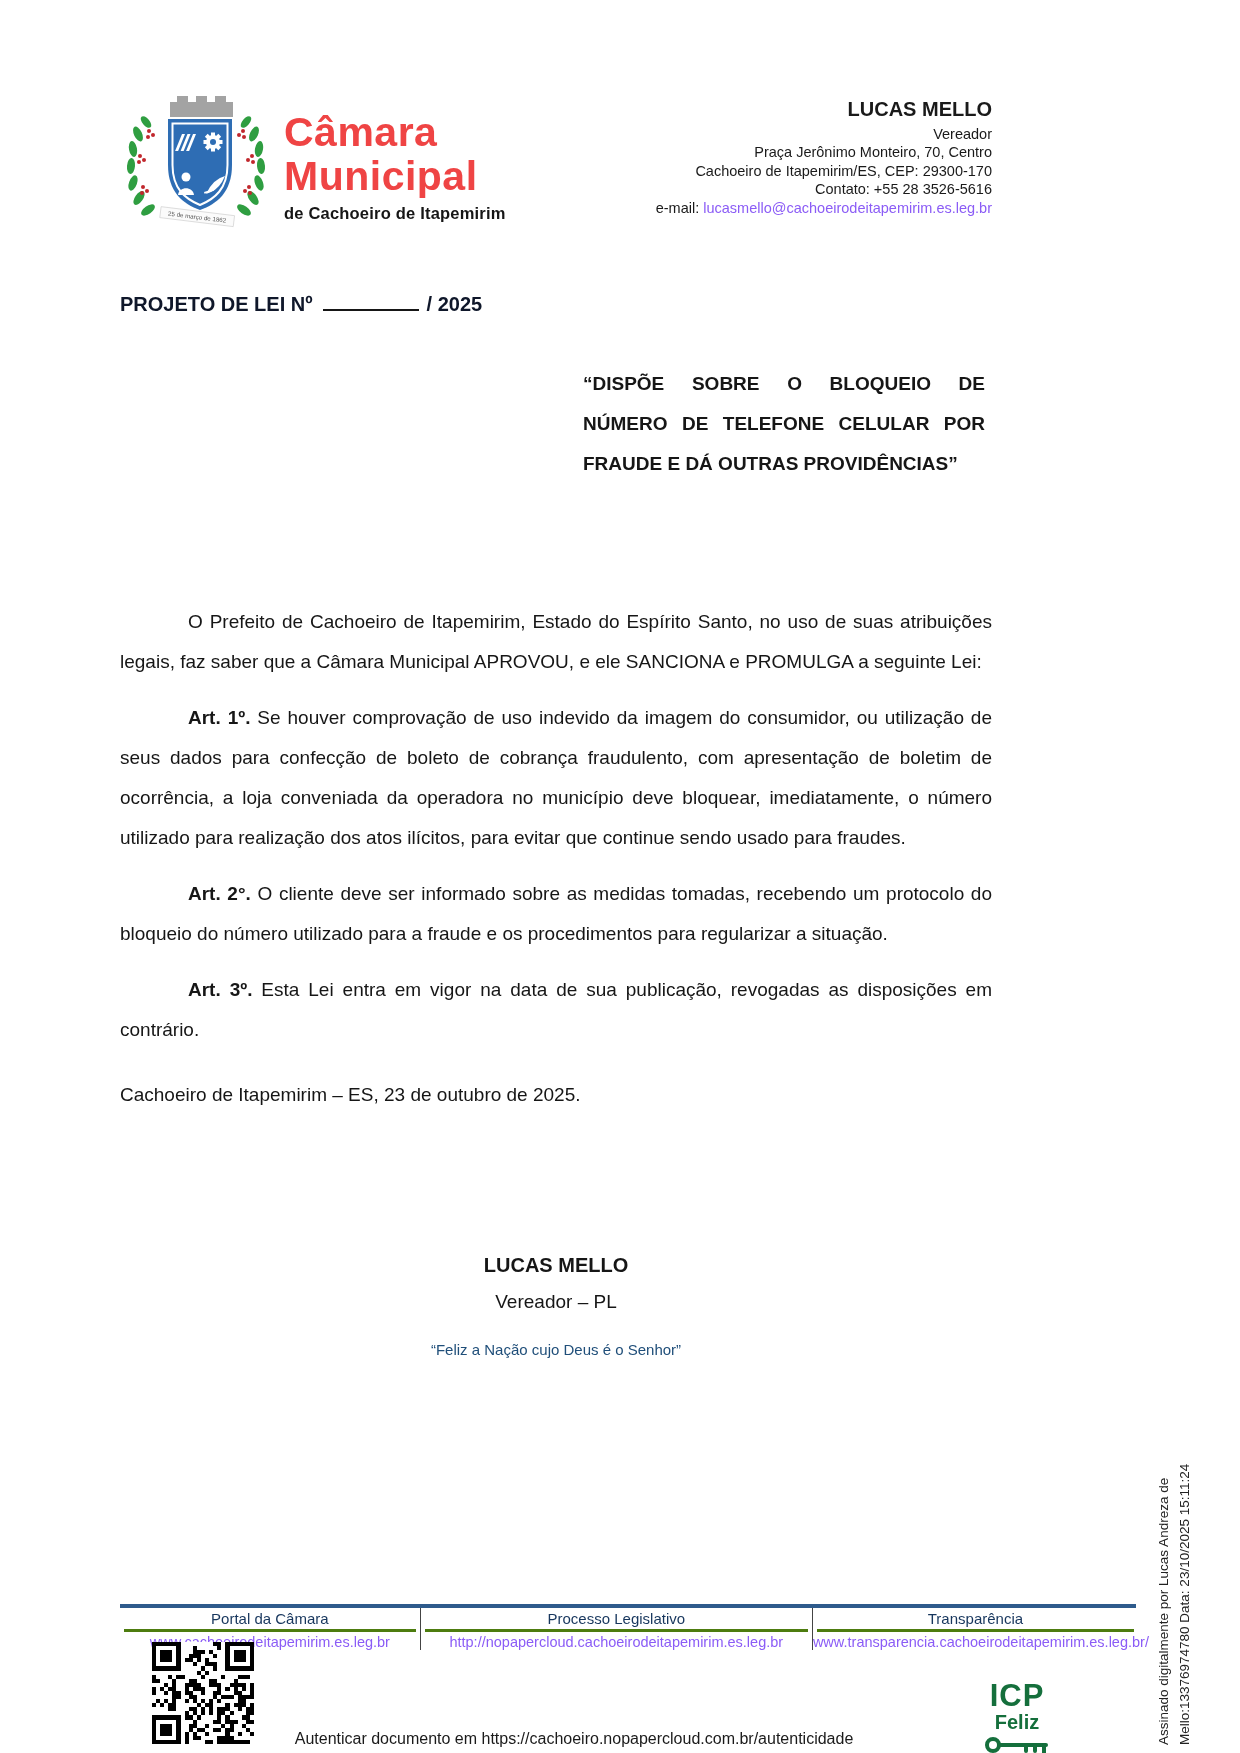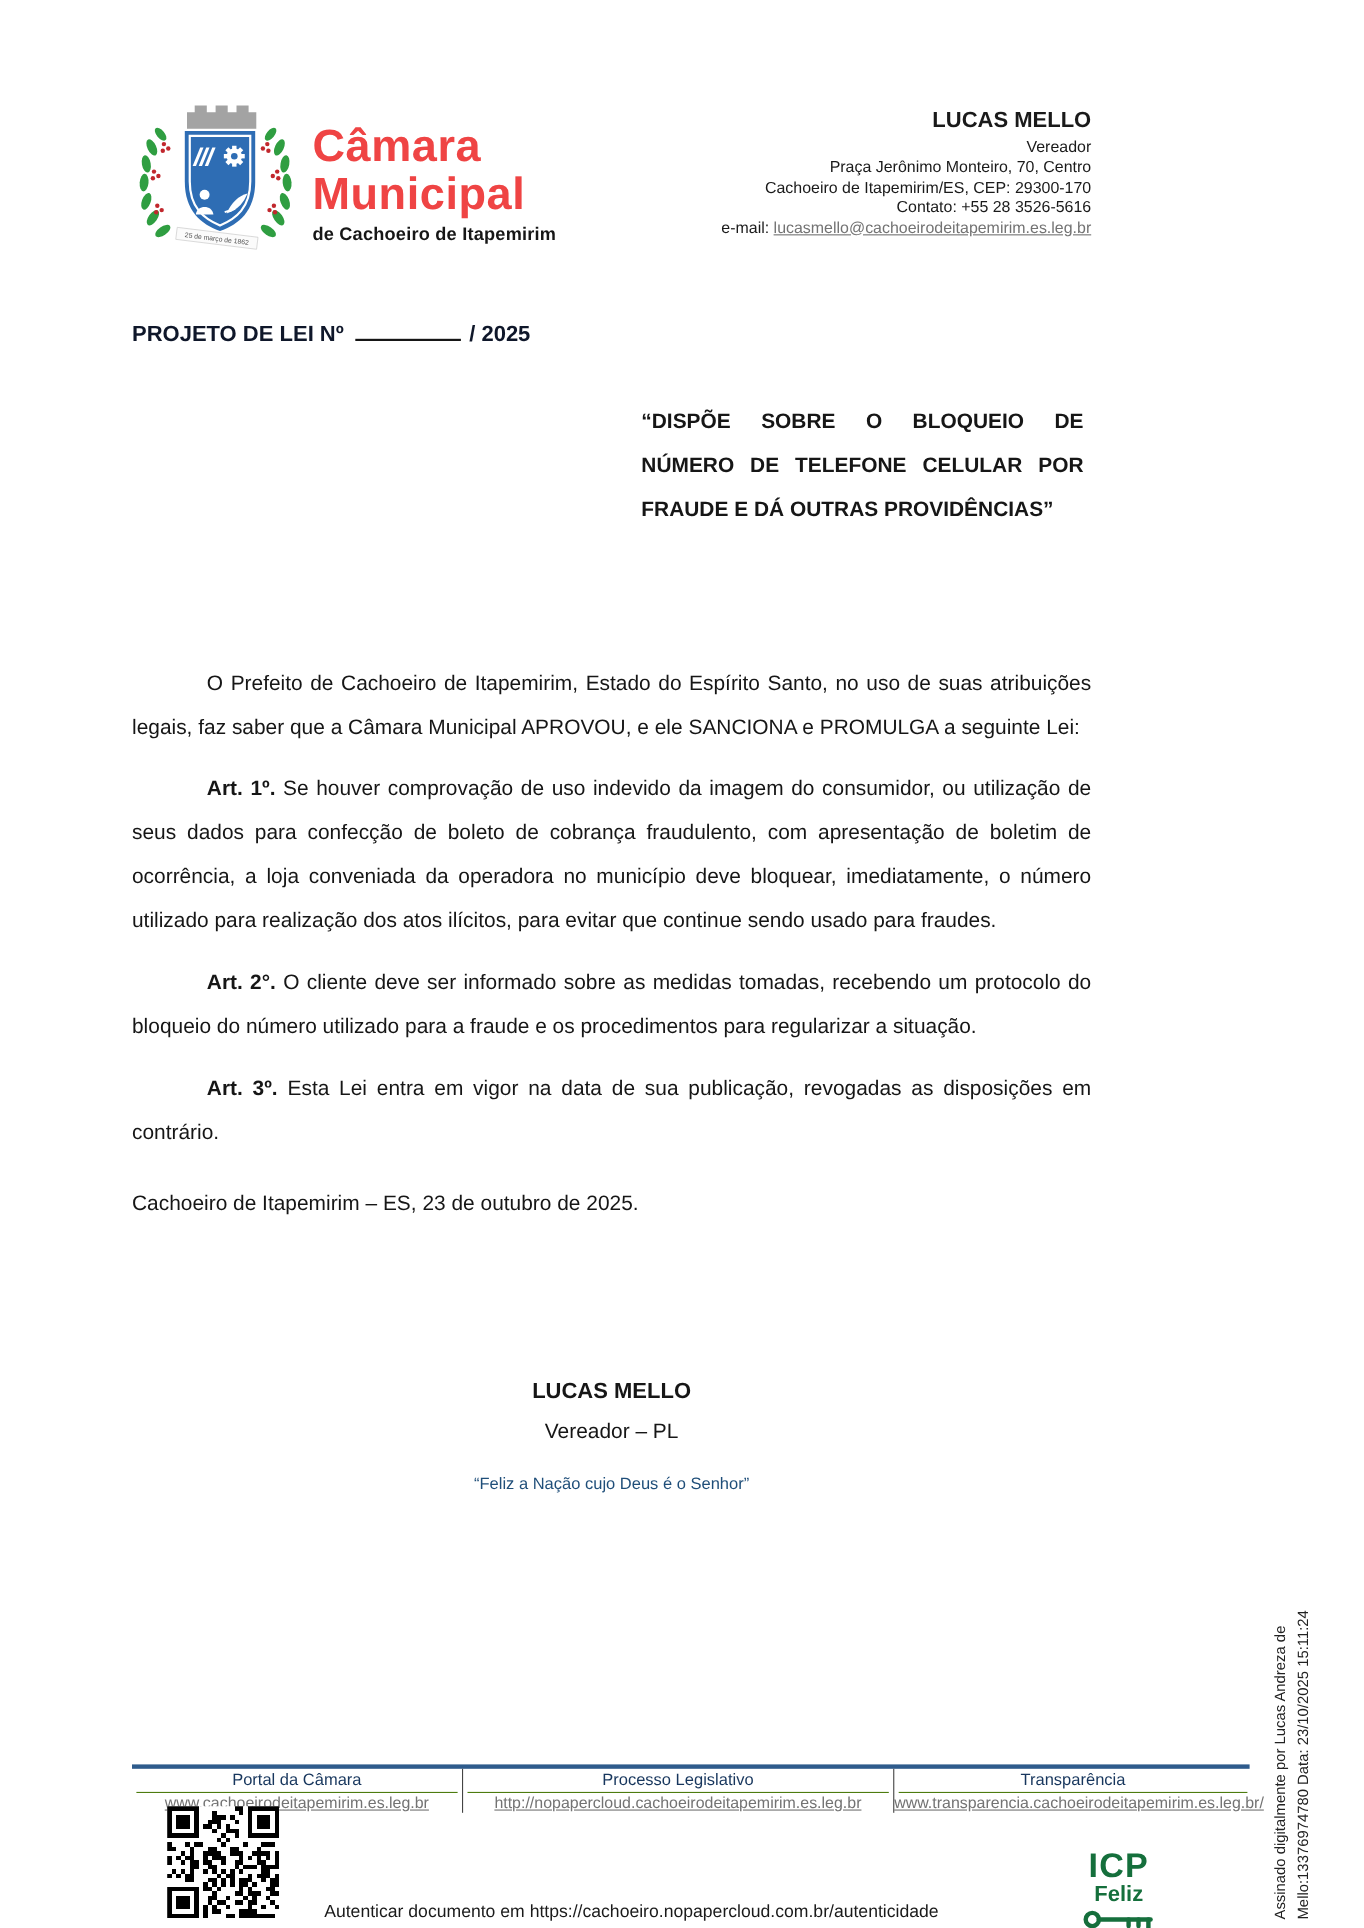--- a/index.html
+++ b/index.html
@@ -12,21 +12,21 @@
   .content{position:absolute;left:120px;top:0;width:872px;}
 
   
   .letterhead{display:flex;align-items:flex-start;margin-top:92px;position:relative;height:145px;}
   .crest{flex:0 0 auto;}
   .org{margin-left:12px;margin-top:18px;line-height:1;}
   .org-line1,.org-line2{font-size:41px;font-weight:bold;letter-spacing:.5px;color:#ef4444;line-height:44px;}
   .org-sub{font-size:16.5px;font-weight:bold;color:#161616;margin-top:7px;letter-spacing:.2px;}
   .contact{position:absolute;right:0;top:8px;text-align:right;font-size:14.5px;line-height:18.5px;color:#1a1a1a;}
   .c-name{font-size:20px;font-weight:bold;margin-bottom:6px;}
-  .link{color:#737373;text-decoration:underline;cursor:pointer;}
+  .link{color:#8b5cf6;cursor:pointer;}
   .c-email{margin-top:0;}
 
   
   .title-row{margin-top:56px;font-size:20px;font-weight:bold;color:#0f172a;}
   .blank{display:inline-block;width:96px;border-bottom:2px solid #161616;height:14px;margin:0 8px 0 10px;}
   .epigraph{
     margin-top:48px;margin-left:463px;width:402px;
     font-size:19px;font-weight:bold;line-height:40px;text-align:justify;color:#161616;
   }
   .body-par{
@@ -42,21 +42,21 @@
 
   
   .footer-table{
     position:absolute;left:120px;top:1604px;width:1016px;
     border-top:4px solid #2e5b8c;display:flex;
   }
   .ft-col{flex:0 0 auto;text-align:center;padding-top:2px;}
   .ft-col:nth-child(1){width:29.5%;}
   .ft-col:nth-child(2){width:38.5%;border-left:1px solid #444;border-right:1px solid #444;}
   .ft-col:nth-child(3){width:32%;}
-  .ft-title{font-size:15px;color:#17365d;border-bottom:1px solid #4d7c0f;padding-bottom:2px;margin:0 4px;}
+  .ft-title{font-size:15px;color:#17365d;border-bottom:3px solid #4d7c0f;padding-bottom:2px;margin:0 4px;}
   .ft-link{display:block;font-size:14.5px;white-space:nowrap;padding-top:2px;}
 
   .qr{position:absolute;left:152px;top:1642px;}
   .auth{
     position:absolute;left:278px;top:1728px;width:592px;margin:0;
     font-size:16px;line-height:22.5px;text-align:center;color:#1a1a1a;
   }
   .icp{position:absolute;left:962px;top:1680px;width:110px;text-align:center;color:#156f3c;line-height:1;}
   .icp-l1{font-size:31px;font-weight:bold;letter-spacing:1px;}
   .icp-l2{font-size:20px;font-weight:bold;margin-top:1px;}

